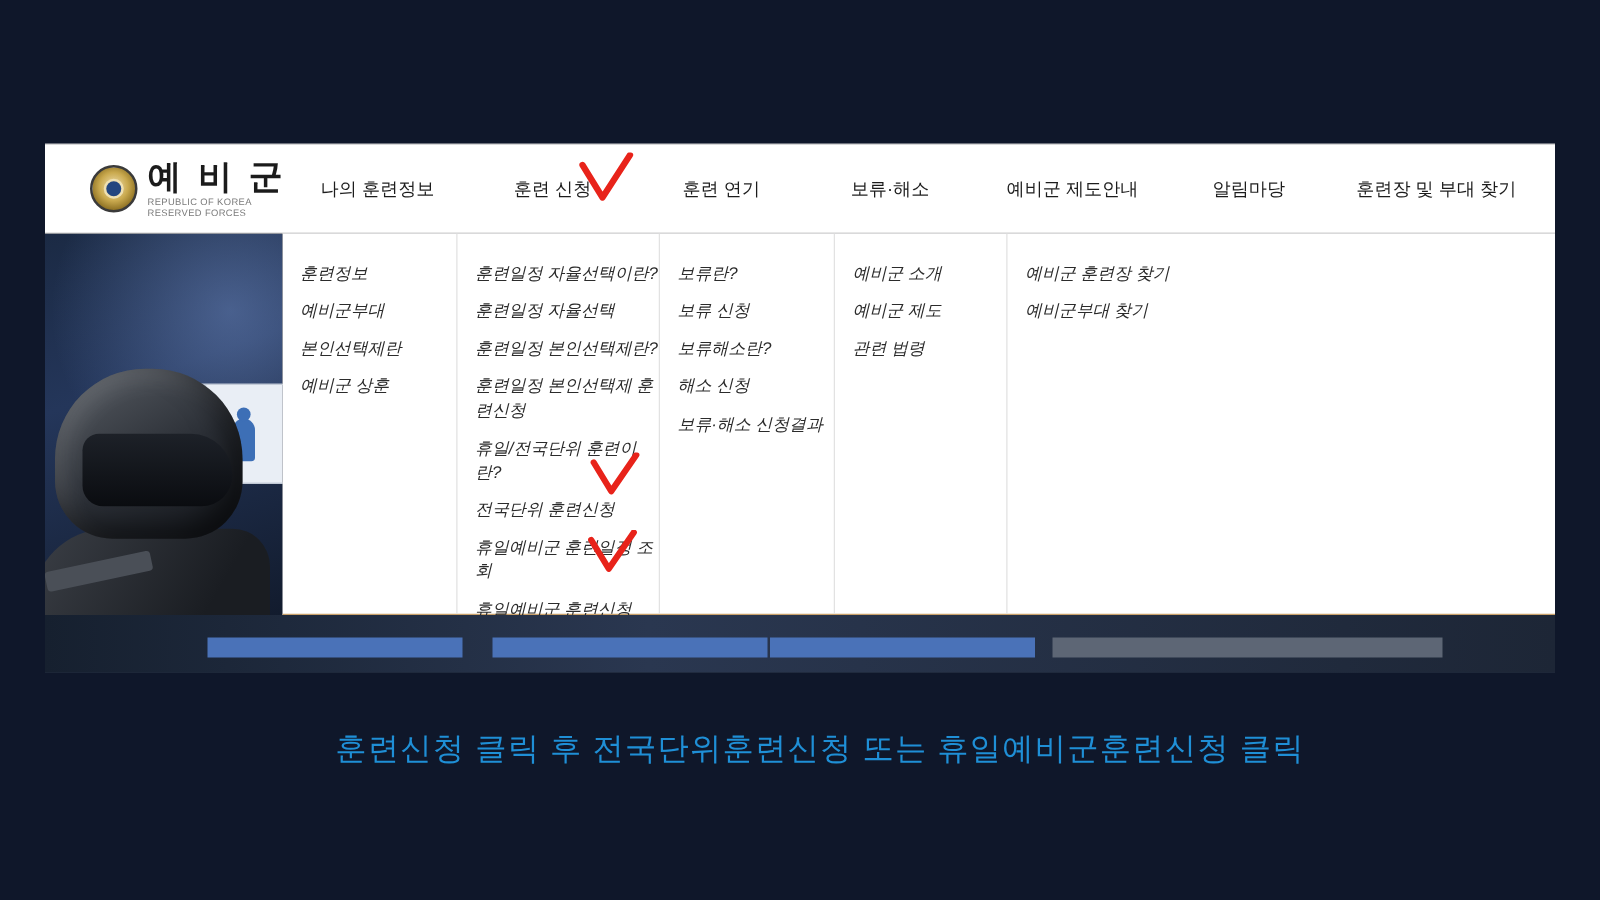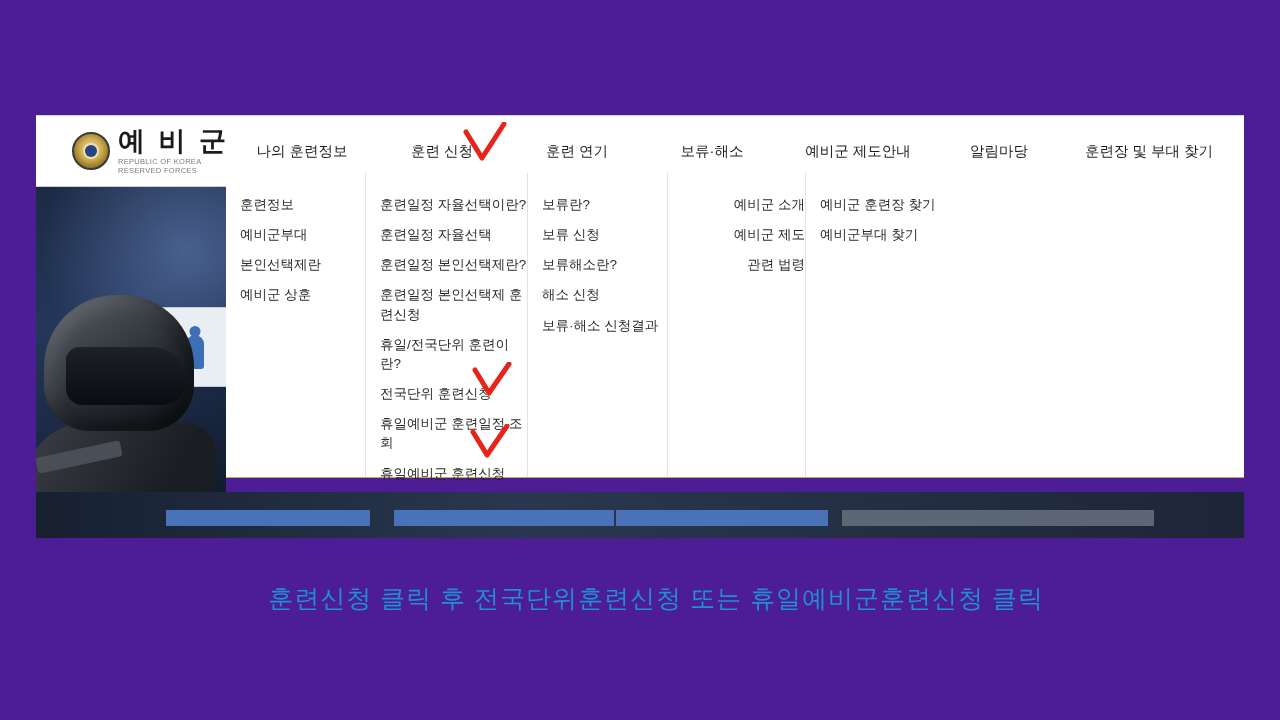--- a/index.html
+++ b/index.html
@@ -9,21 +9,21 @@
     width: 1280px;
     height: 720px;
     overflow: hidden;
     font-family: "Liberation Sans", sans-serif;
   }
 
   #page {
     position: relative;
     width: 1280px;
     height: 720px;
-    background: #4c1d95;
+    background: #0f172a;
   }
 
   
   .site-header {
     position: absolute;
     left: 36px;
     top: 115px;
     width: 1208px;
     height: 72px;
     border-top: 1px solid #d8d8d8;
@@ -101,40 +101,41 @@
   .nav-3 { width: 130px; }
   .nav-4 { width: 140px; }
   .nav-5 { width: 152px; }
   .nav-6 { width: 130px; }
   .nav-7 { width: 170px; }
 
   
   .mega {
     position: absolute;
     left: 226px;
-    top: 173px;
+    top: 187px;
     width: 1018px;
     height: 305px;
     background: #ffffff;
     border-bottom: 1px solid #c8a06a;
     box-sizing: border-box;
     display: flex;
+    font-style: italic;
   }
   .mega-col {
     padding: 22px 0 0 0;
     box-sizing: border-box;
     border-right: 1px solid #e2e2e2;
     height: 100%;
   }
   .mega-col:last-child { border-right: none; }
   .col-1 { width: 140px; padding-left: 14px; }
   .col-2 { width: 162px; padding-left: 14px; }
   .col-3 { width: 128px; padding-left: 14px; }
   .col-4 { width: 140px; padding-left: 14px; }
-  .col-5 { width: 138px; padding-left: 14px; text-align: right; }
+  .col-5 { width: 138px; padding-left: 14px; }
   .col-6 { width: 142px; padding-left: 14px; }
   .col-7 { width: 168px; padding-left: 14px; }
 
   .mega-link {
     font-size: 13.5px;
     color: #2b2b2b;
     line-height: 1.42;
     margin-bottom: 11px;
     cursor: pointer;
     max-width: 150px;

